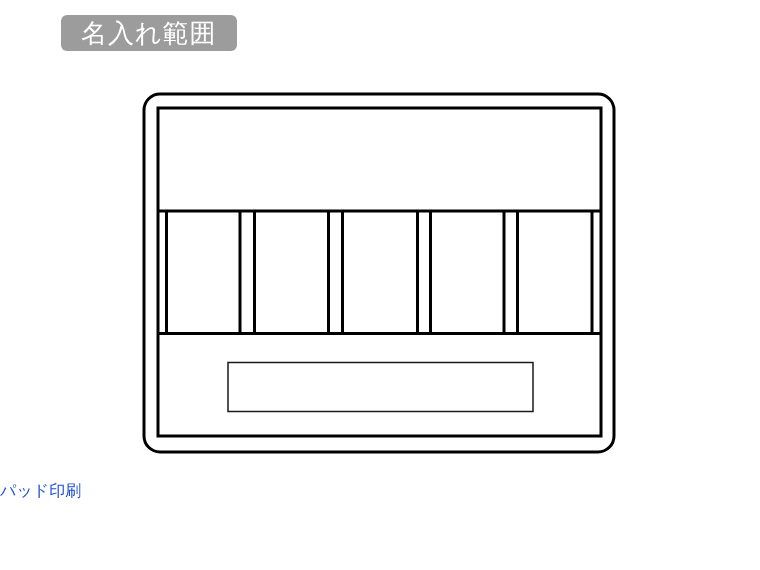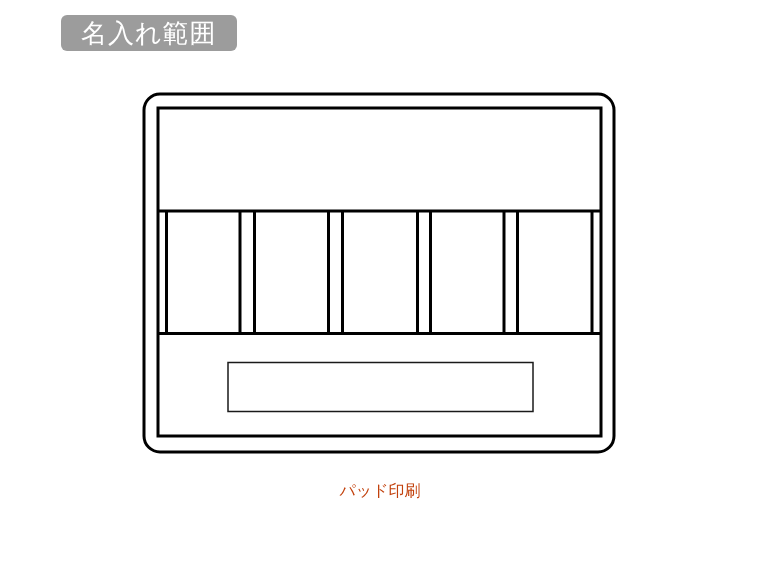--- a/index.html
+++ b/index.html
@@ -47,22 +47,22 @@
   }
   .diagram .print-area {
     stroke: #1a1a1a;
     stroke-width: 1.5;
   }
   .caption {
     position: absolute;
     left: 0;
     top: 480px;
     width: 760px;
-    text-align: center;
-    color: #c2410c;
+    text-align: left;
+    color: #1d4ed8;
   }
   .caption-method {
     font-size: 16px;
     line-height: 22px;
     font-family: "Liberation Sans", "DejaVu Sans", sans-serif;
   }
   .caption-size {
     font-size: 27px;
     line-height: 30px;
     font-family: "Liberation Serif", "DejaVu Serif", serif;

